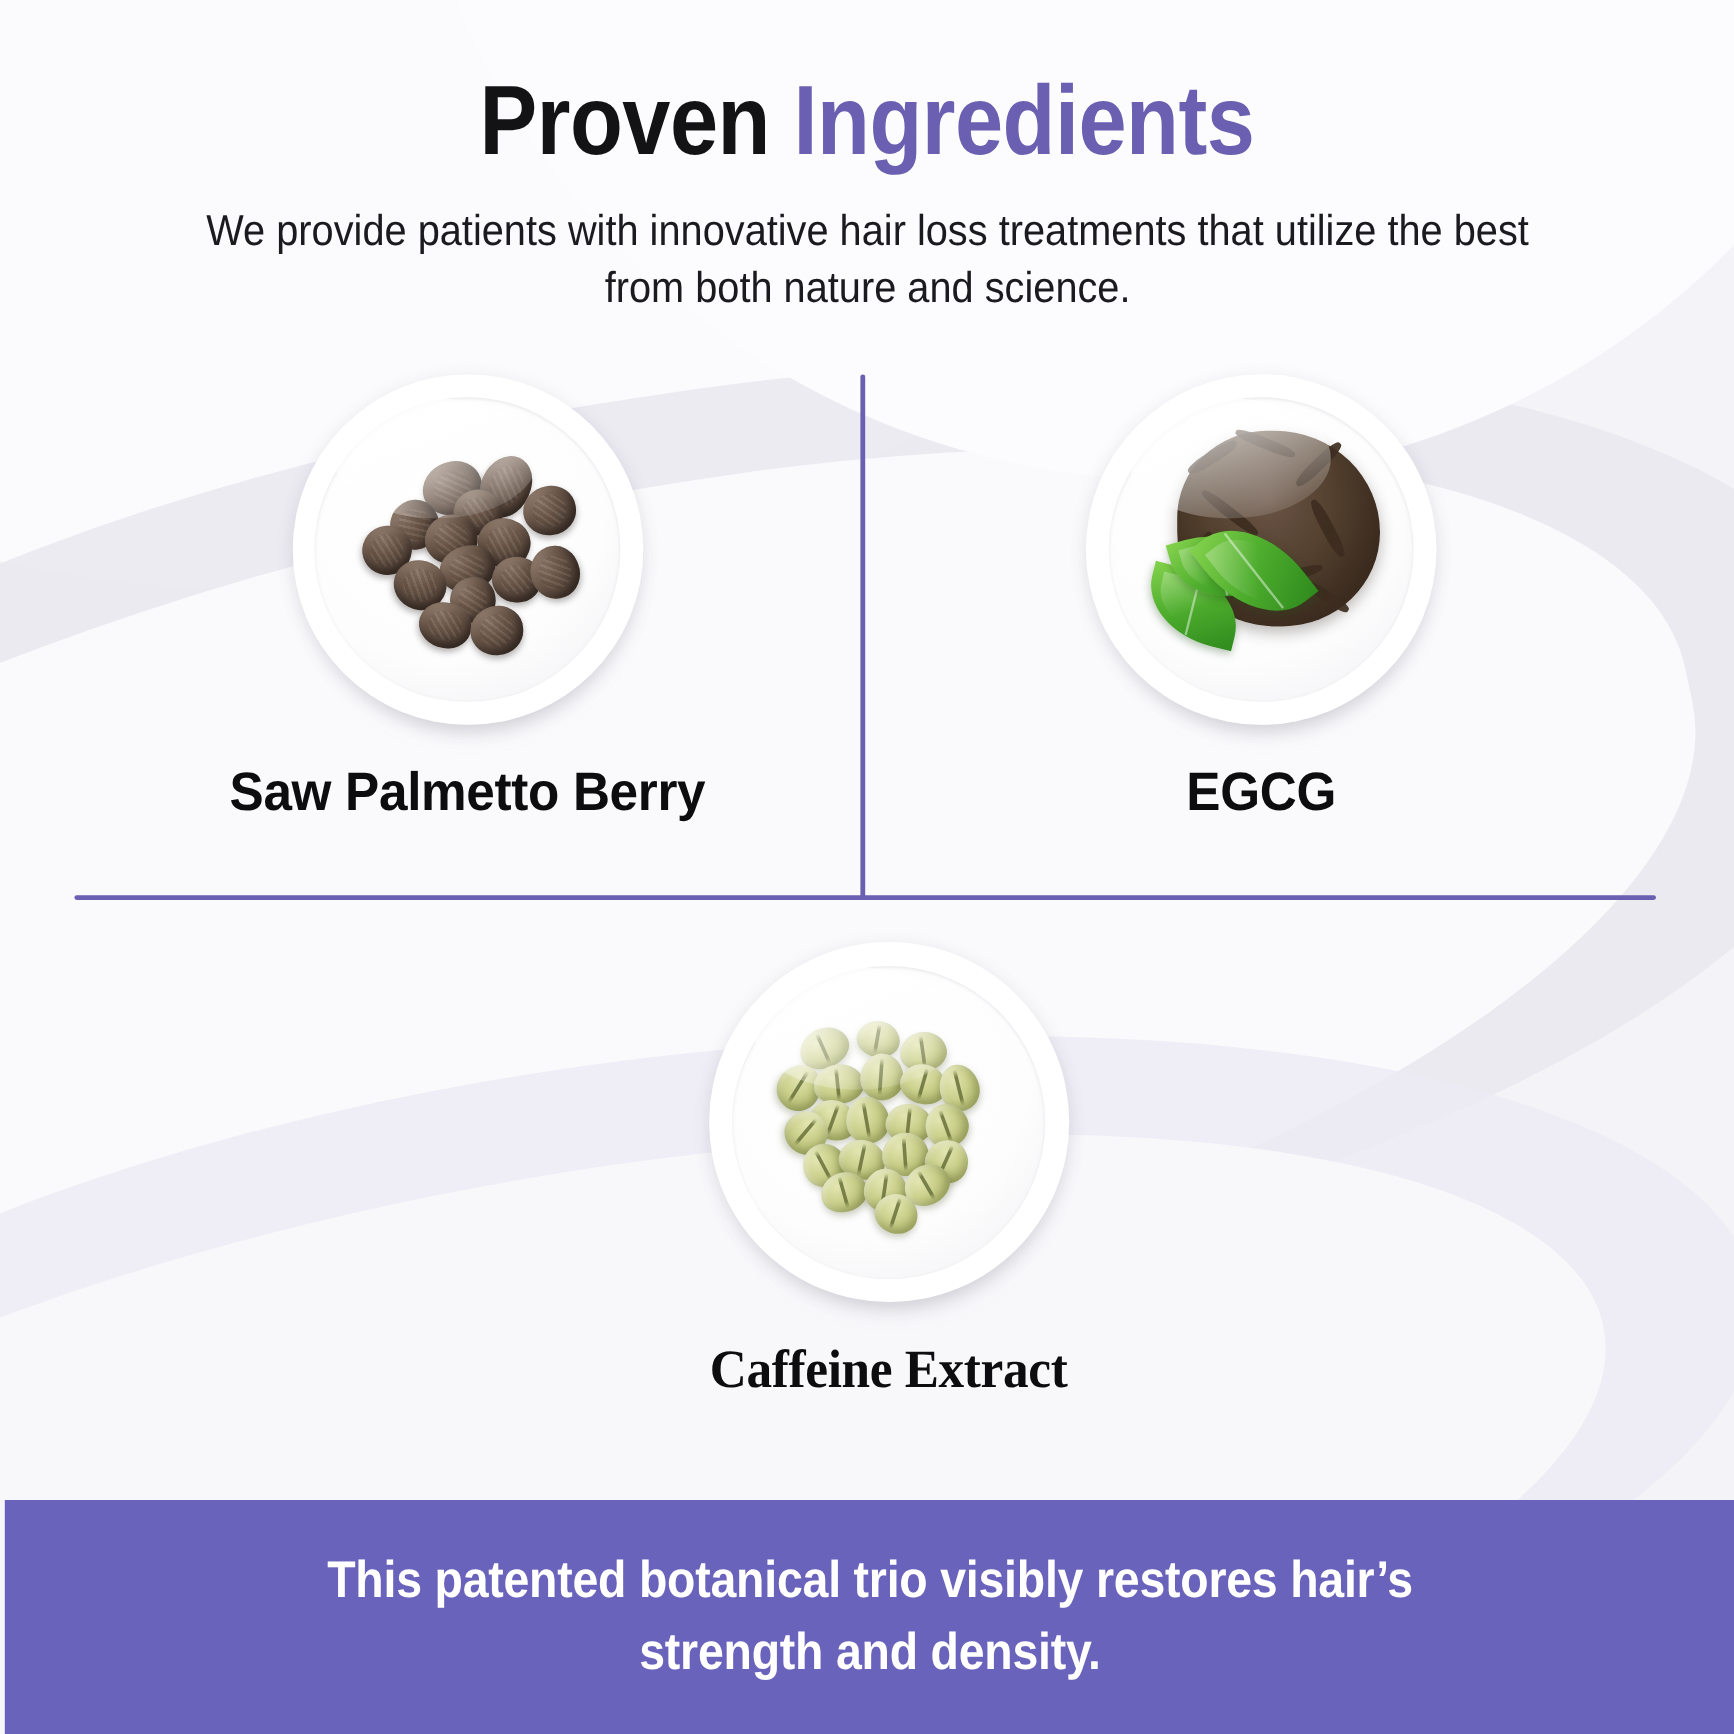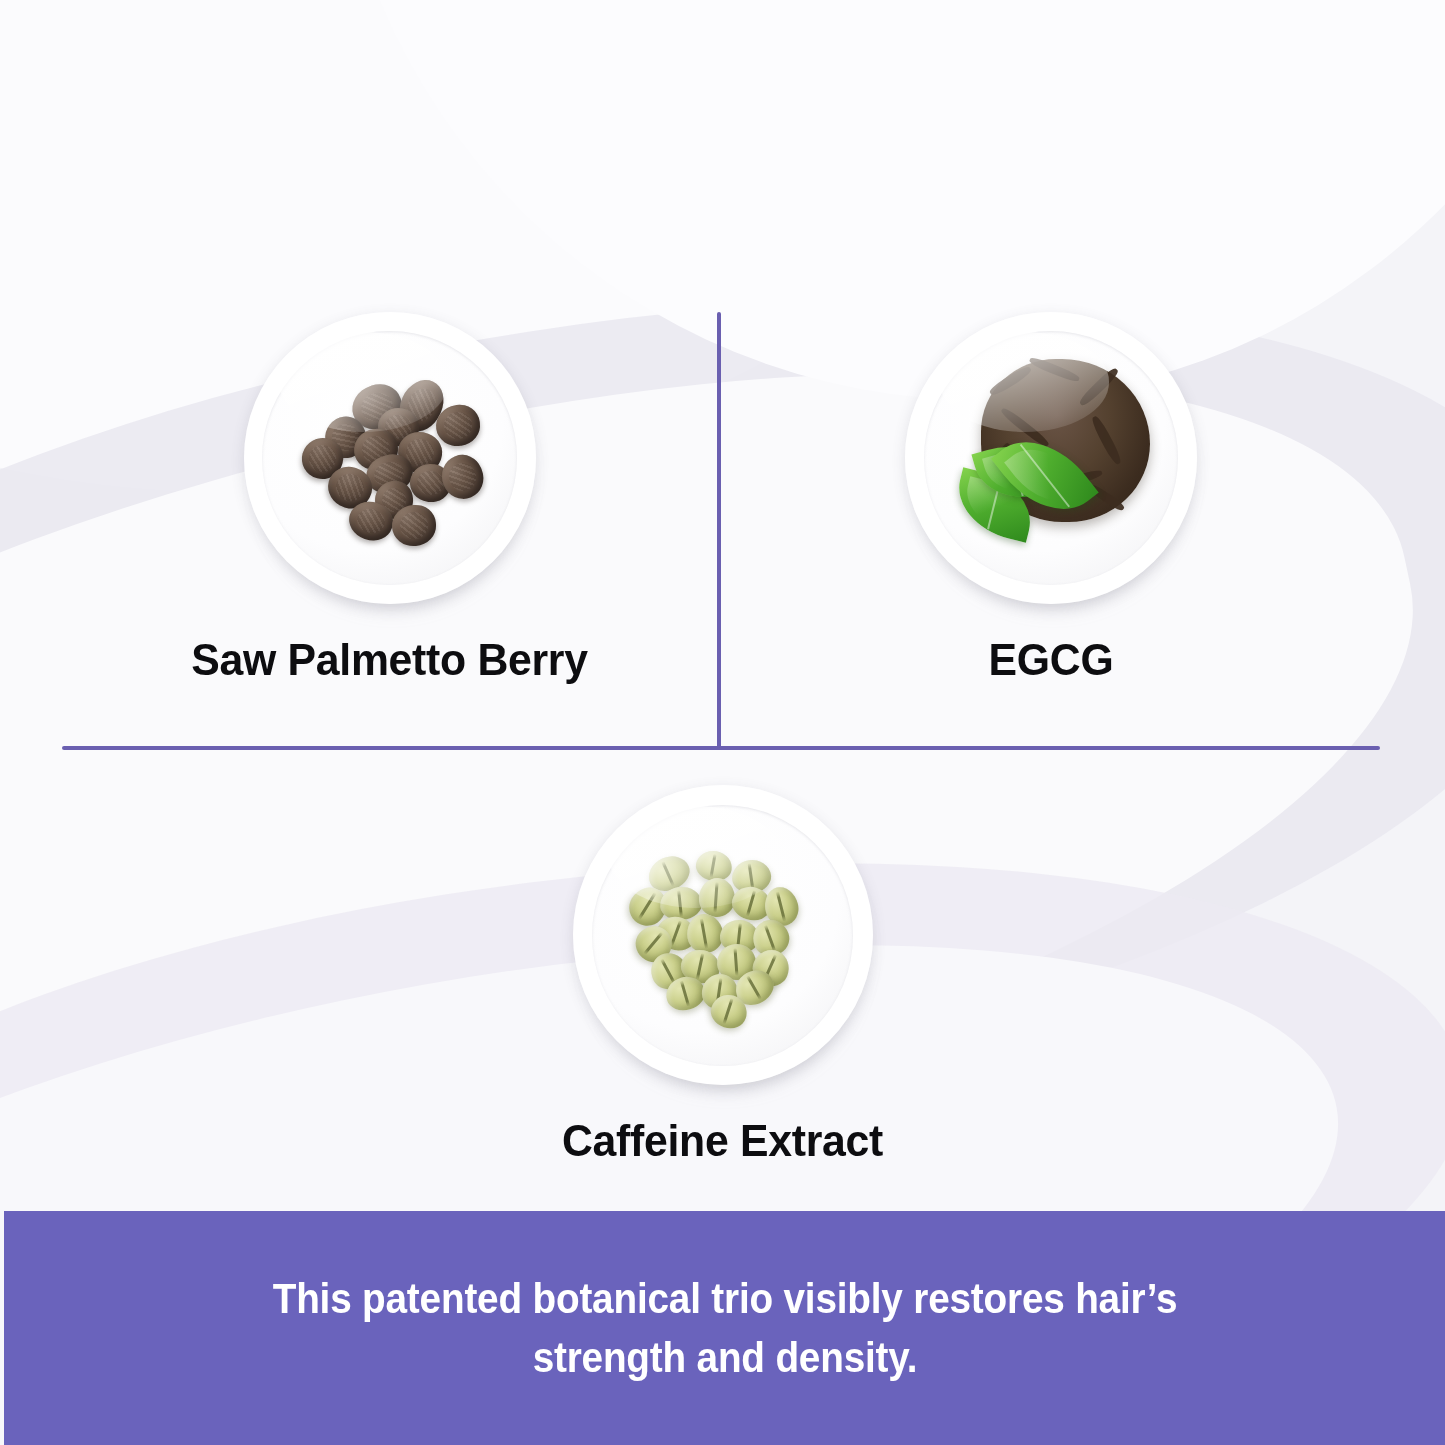--- a/index.html
+++ b/index.html
@@ -104,21 +104,21 @@
     left:717px; top:312px;
     width:4px; height:436px;
     background:#6a5fb0;
     border-radius:2px;
   }
 
   
   .cell{ position:absolute; text-align:center; }
   .cell-1{ left:62px;  top:312px; width:655px; }
   .cell-2{ left:722px; top:312px; width:658px; }
-  .cell-3{ left:395px; top:785px; width:655px; }
+  .cell-3{ left:413px; top:785px; width:655px;font-family:Liberation Serif, serif; }
 
   .dish-wrap{
     position:relative;
     margin:0 auto;
     width:292px; height:292px;
   }
   .cell-3 .dish-wrap{ width:300px; height:300px; }
 
   .dish-shadow{
     position:absolute;
@@ -245,21 +245,21 @@
     font-weight:bold;
     color:#0d0d10;
     letter-spacing:-.3px;
     transform:scaleX(.95);
   }
 
   
   .banner{
     position:absolute;
     left:4px; bottom:0;
-    width:1441px; height:234px;
+    width:1441px; height:195px;
     background:#6a63bc;
     display:flex;
     align-items:center;
     justify-content:center;
   }
   .banner-text{
     width:1180px;
     text-align:center;
     color:#ffffff;
     font-size:43px;
@@ -276,20 +276,27 @@
 
   <div class="bg-layer">
     <div class="swoosh swoosh-a"></div>
     <div class="swoosh swoosh-b"></div>
     <div class="swoosh swoosh-c"></div>
     <div class="swoosh swoosh-d"></div>
     <div class="swoosh swoosh-e"></div>
     <div class="swoosh swoosh-f"></div>
   </div>
 
+  <div class="header">
+    <h1 class="title">
+      <span>Proven</span>
+      <span class="accent">Ingredients</span>
+    </h1>
+    <p class="subtitle">We provide patients with innovative hair loss treatments that utilize the best from both nature and science.</p>
+  </div>
 
   <div class="divider-h"></div>
   <div class="divider-v"></div>
 
   <div class="cell cell-2">
     <div class="dish-wrap">
       <div class="dish-shadow"></div>
       <div class="dish"></div>
       <div class="contents">
         <div class="tea-pile"></div>

